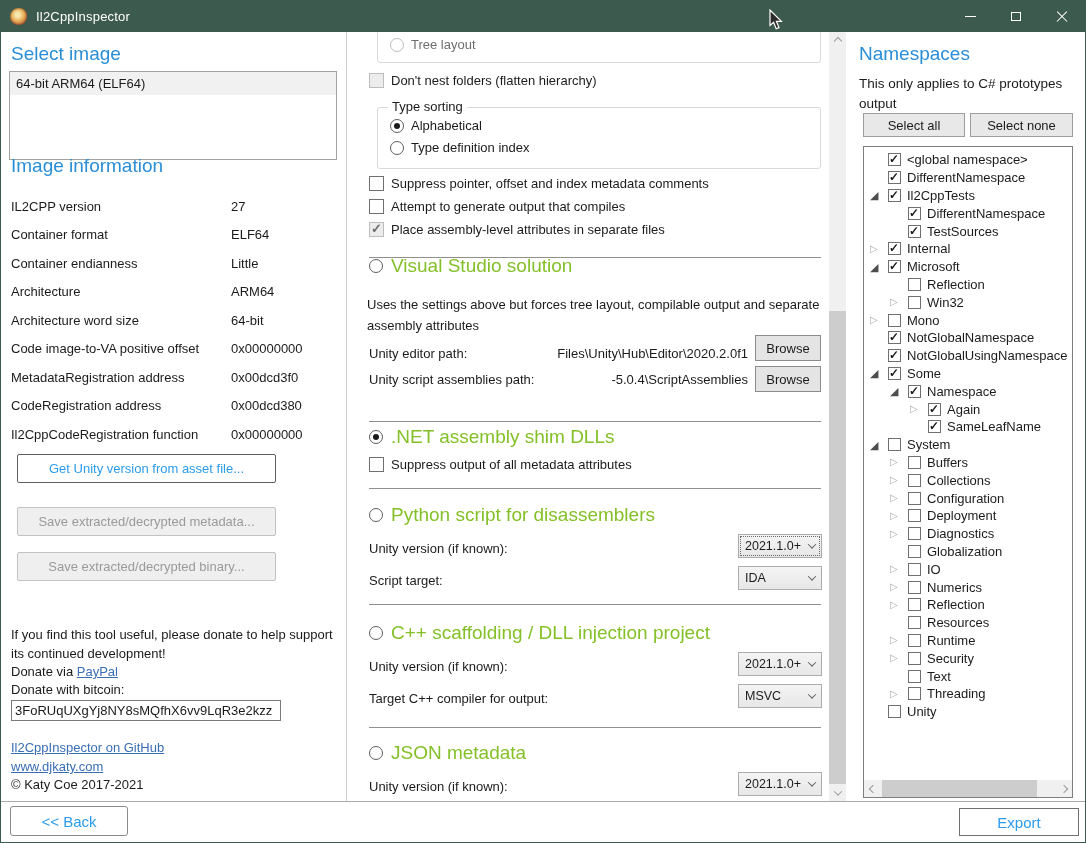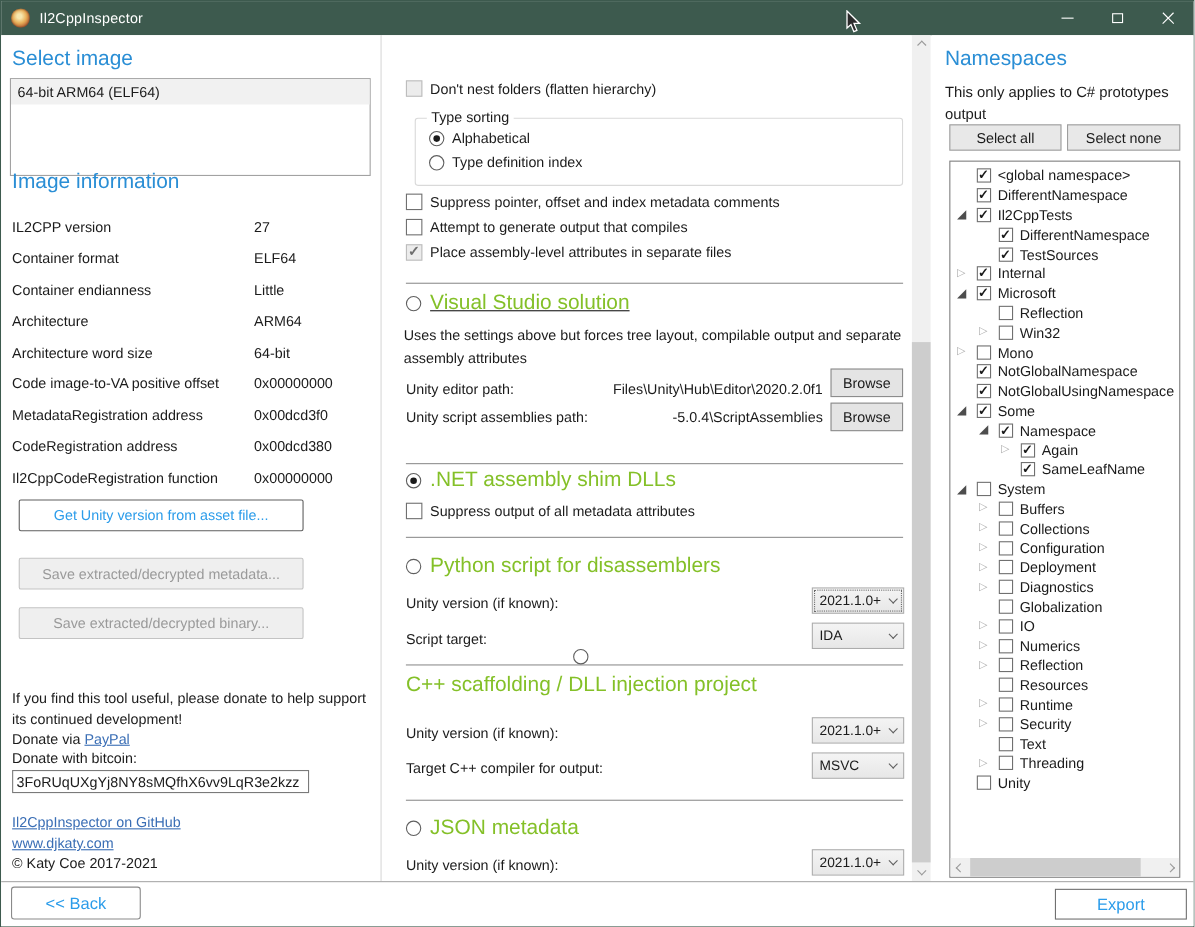--- a/index.html
+++ b/index.html
@@ -200,20 +200,26 @@
     </div>
     <div id="bitcoin-label">Donate with bitcoin:</div>
     <input id="bitcoin-input" value="3FoRUqUXgYj8NY8sMQfhX6vv9LqR3e2kzz" style="">
     <div id="github-link" class="link">Il2CppInspector on GitHub</div>
     <div id="website-link" class="link">www.djkaty.com</div>
     <div id="copyright">© Katy Coe 2017-2021</div>
   </div>
 
   <div id="middle-panel">
 
+    <div class="groupbox" style="top:-22px; height:53px;">
+      <div class="radio-row" style="left:12px; top:26px;">
+        <span class="radio disabled"></span>
+        <span class="dim-text">Tree layout</span>
+      </div>
+    </div>
 
     <div class="cb-row" style="left:22px; top:41px;">
       <span class="cb disabled"></span>
       <span>Don't nest folders (flatten hierarchy)</span>
     </div>
 
     <div class="groupbox" style="top:75px; height:62px;">
       <span class="groupbox-legend">Type sorting</span>
       <div class="radio-row" style="left:12px; top:10px;">
         <span class="radio selected"></span>
@@ -233,21 +239,21 @@
       <span class="cb"></span>
       <span>Attempt to generate output that compiles</span>
     </div>
     <div class="cb-row" style="left:22px; top:190px;">
       <span class="cb disabled checked"></span>
       <span>Place assembly-level attributes in separate files</span>
     </div>
 
     <div class="sep" style="top:225px;"></div>
 
-    <div class="section-head" style="top:233px;text-decoration:underline;">
+    <div class="section-head" style="top:223px;">
       <span class="radio"></span>
       <span class="h-green">Visual Studio solution</span>
     </div>
     <div class="desc" style="top:262px;">Uses the settings above but forces tree layout, compilable output and separate assembly attributes</div>
     <div class="field-row" style="top:303px; height:26px;align-items:flex-end;">
       <span style="width:150px;">Unity editor path:</span>
       <span class="path-value">Files\Unity\Hub\Editor\2020.2.0f1</span>
       <span class="browse-btn">Browse</span>
     </div>
     <div class="field-row" style="top:334px; height:26px;">
@@ -283,21 +289,21 @@
     <div class="field-row" style="top:536px; height:24px;">
       <span>Script target:</span>
     </div>
     <div class="combo" style="left:391px; top:534px;">
       <span class="combo-text">IDA</span>
       <span class="chev down"></span>
     </div>
 
     <div class="sep" style="top:572px;"></div>
 
-    <div class="section-head" style="top:558px;flex-direction:column;">
+    <div class="section-head" style="top:590px;">
       <span class="radio"></span>
       <span class="h-green">C++ scaffolding / DLL injection project</span>
     </div>
     <div class="field-row" style="top:622px; height:24px;">
       <span>Unity version (if known):</span>
     </div>
     <div class="combo" style="left:391px; top:620px;">
       <span class="combo-text">2021.1.0+</span>
       <span class="chev down"></span>
     </div>

